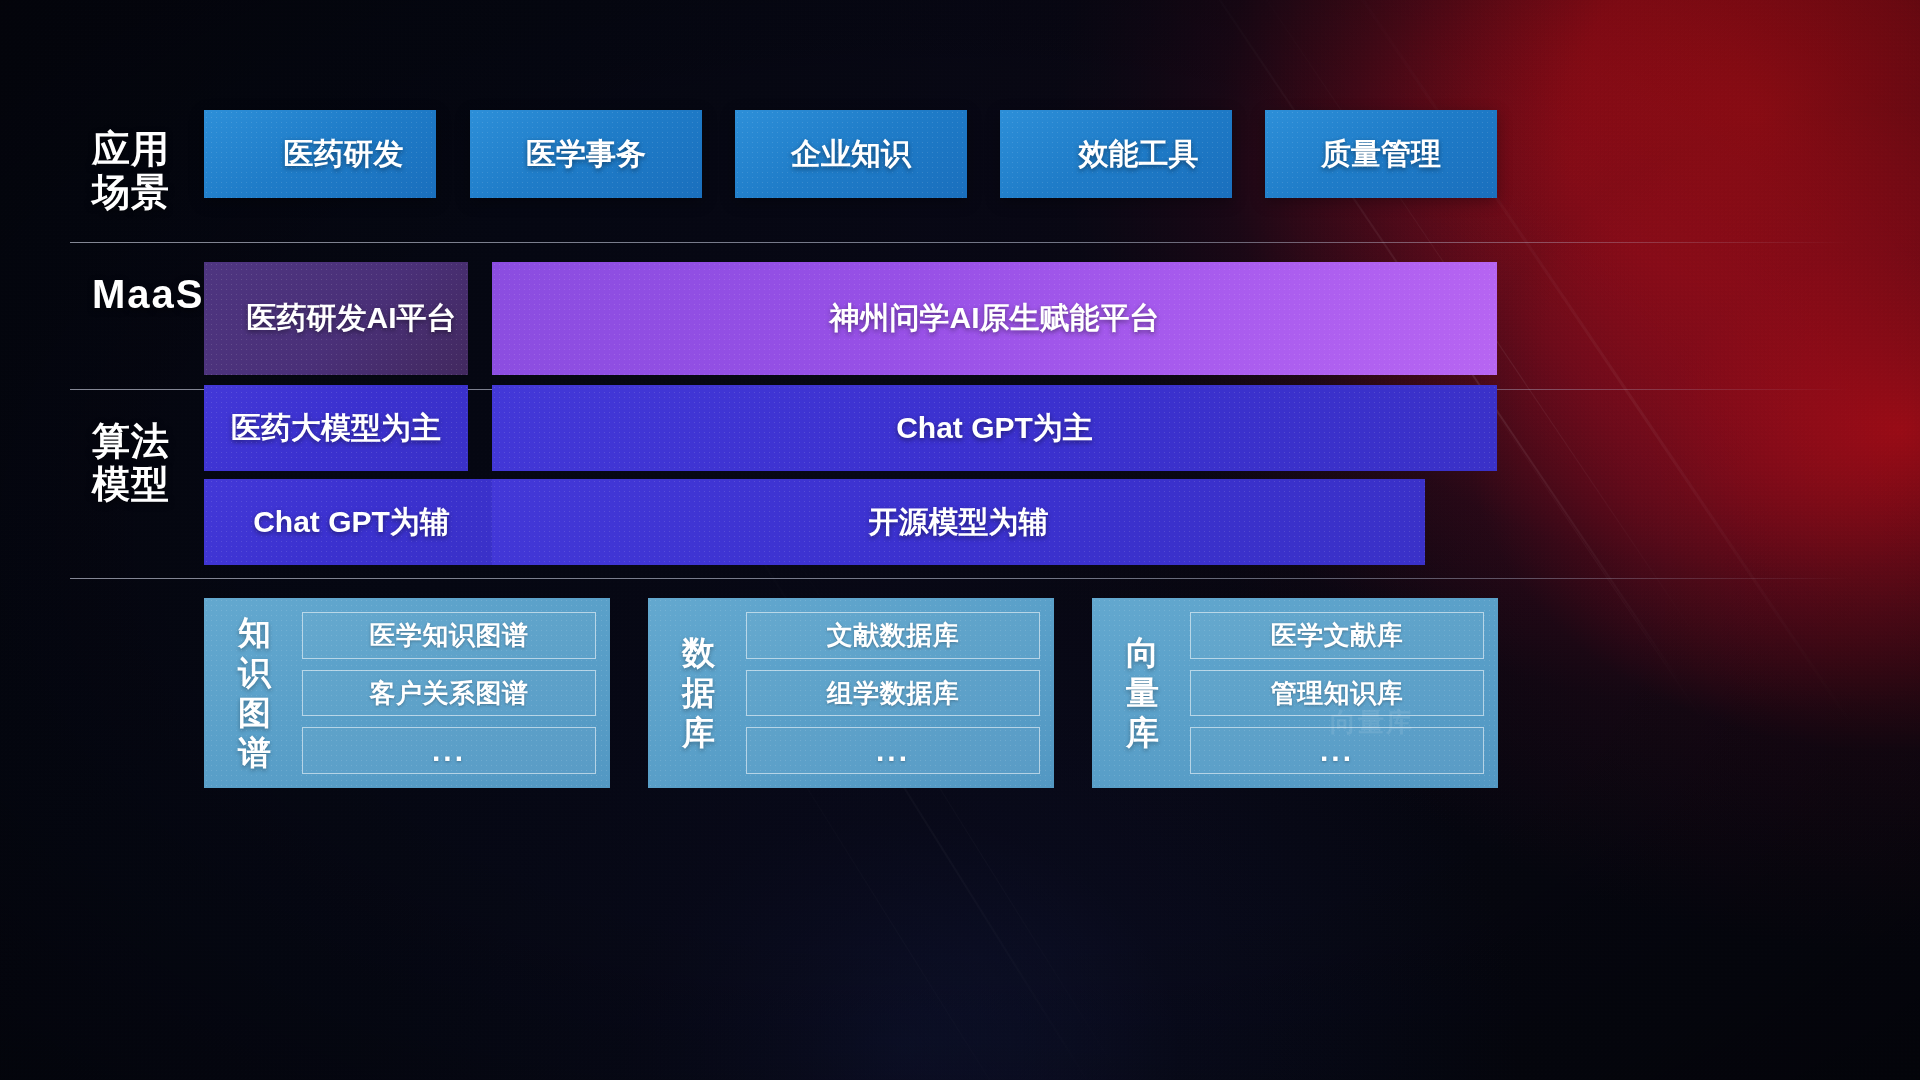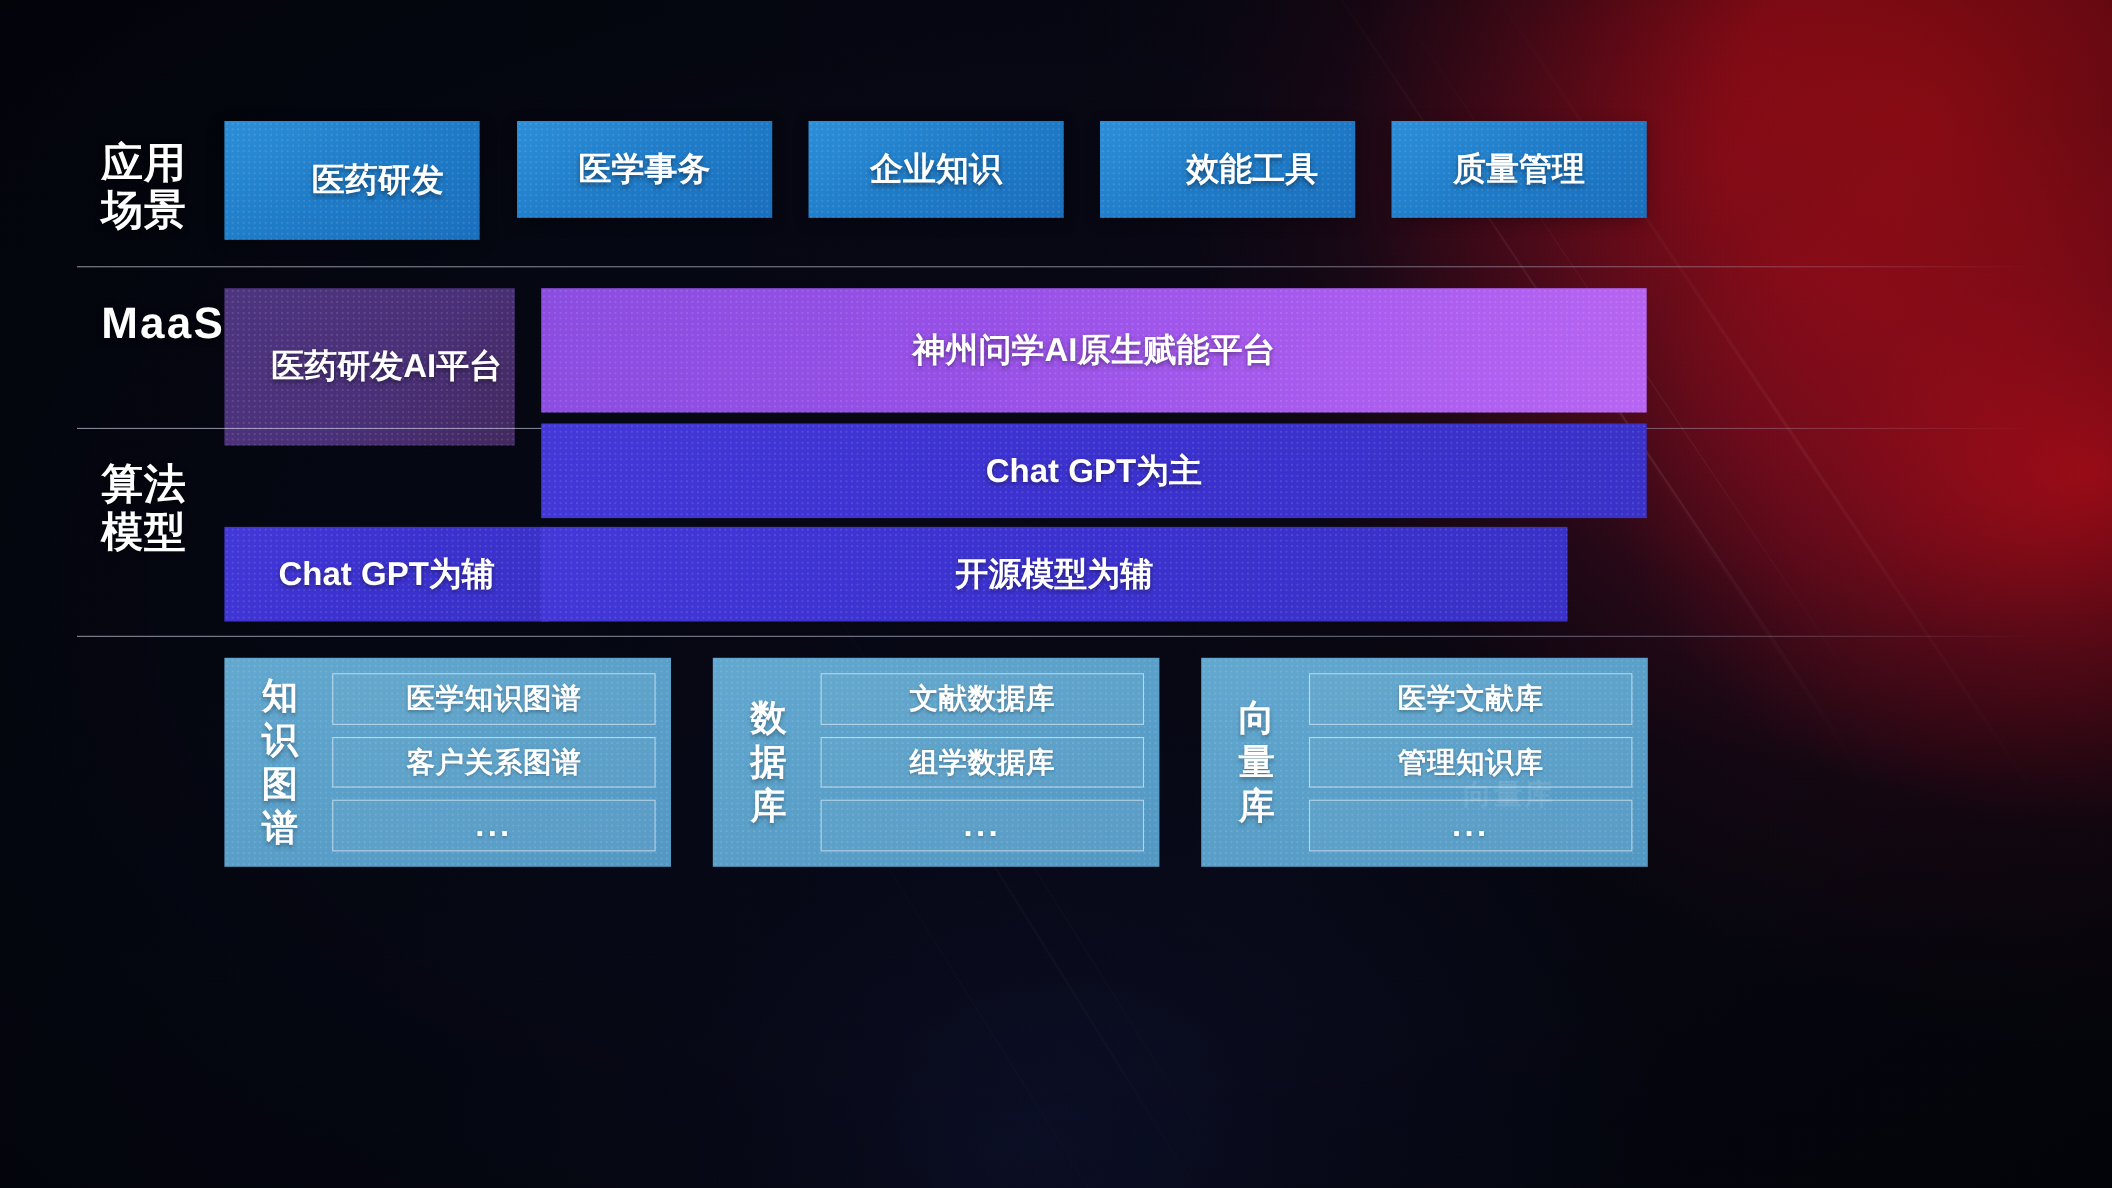--- a/index.html
+++ b/index.html
@@ -243,21 +243,21 @@
   <div class="noise"></div>
   <div class="vignette"></div>
 
   <div id="content">
 
     <div class="row-label cjk" style="top:128px;">
       <div>应用</div>
       <div>场景</div>
     </div>
 
-    <div class="box scenario" style="left:204px;  top:110px; width:232px; height:108px;padding-left:47px;">
+    <div class="box scenario" style="left:204px;  top:110px; width:232px; height:88px;padding-left:47px;">
       <span>医药研发</span>
       <span class="dots-overlay"></span>
     </div>
     <div class="box scenario" style="left:470px;  top:110px; width:232px; height:88px;">
       <span>医学事务</span>
       <span class="dots-overlay"></span>
     </div>
     <div class="box scenario" style="left:735px;  top:110px; width:232px; height:88px;">
       <span>企业知识</span>
       <span class="dots-overlay"></span>
@@ -268,36 +268,40 @@
     </div>
     <div class="box scenario" style="left:1265px; top:110px; width:232px; height:88px;">
       <span>质量管理</span>
       <span class="dots-overlay"></span>
     </div>
 
     <div class="divider" style="top:242px;"></div>
 
     <div class="row-label latin" style="top:272px;">MaaS</div>
 
-    <div class="box maas-left" style="left:204px; top:262px; width:264px; height:143px;padding-left:31px;">
+    <div class="box maas-left" style="left:204px; top:262px; width:264px; height:113px;padding-left:31px;">
       <span>医药研发AI平台</span>
       <span class="dots-overlay"></span>
     </div>
     <div class="box maas-right" style="left:492px; top:262px; width:1005px; height:113px;">
       <span>神州问学AI原生赋能平台</span>
       <span class="dots-overlay"></span>
     </div>
 
     <div class="divider" style="top:389px;"></div>
 
     <div class="row-label cjk" style="top:420px;">
       <div>算法</div>
       <div>模型</div>
     </div>
 
+    <div class="box algo" style="left:204px; top:385px; width:264px; height:86px;">
+      <span>医药大模型为主</span>
+      <span class="dots-overlay"></span>
+    </div>
     <div class="box algo" style="left:492px; top:385px; width:1005px; height:86px;">
       <span>Chat GPT为主</span>
       <span class="dots-overlay"></span>
     </div>
     <div class="box algo" style="left:204px; top:479px; width:295px; height:86px;">
       <span>Chat GPT为辅</span>
       <span class="dots-overlay"></span>
     </div>
     <div class="box algo" style="left:492px; top:479px; width:933px; height:86px;">
       <span>开源模型为辅</span>

